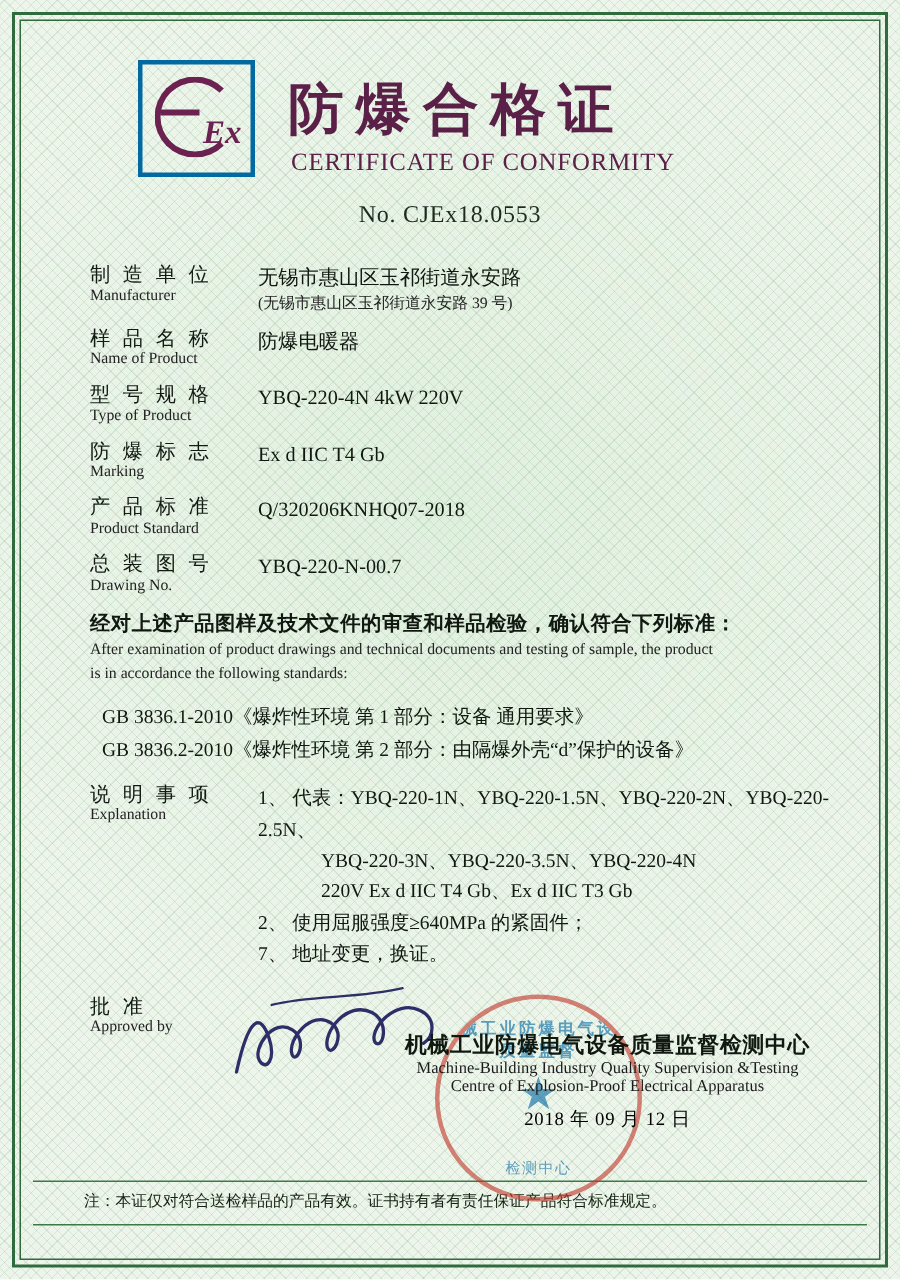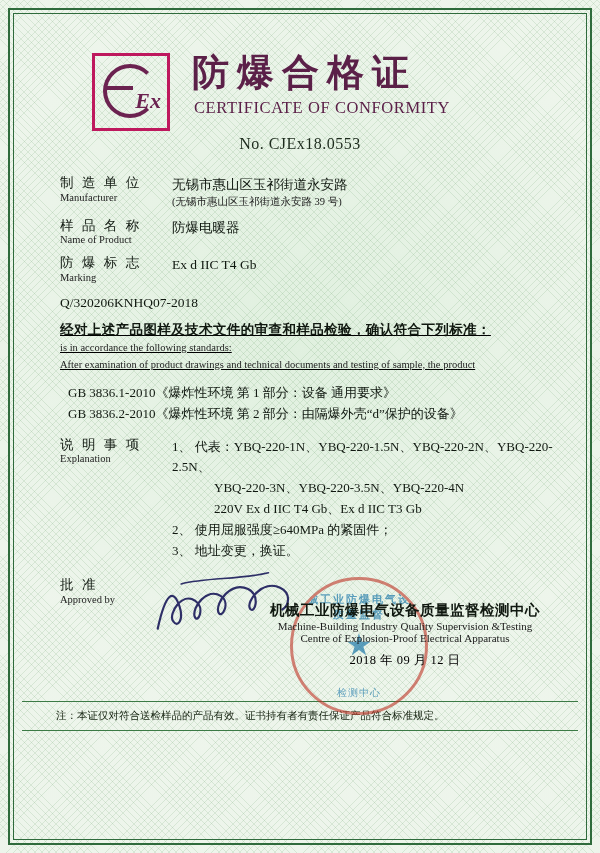--- a/index.html
+++ b/index.html
@@ -42,24 +42,24 @@
     left: 22px; top: 22px; right: 22px; bottom: 22px;
   }
   
   .header {
     position: relative;
     height: 115px;
   }
   .logo {
     position: absolute;
     left: 70px;
-    top: 31px;
+    top: 18px;
     width: 72px;
     height: 72px;
-    border: 3px solid #be185d;
+    border: 3px solid #0369a1;
     background: transparent;
   }
   .logo .ring {
     position: absolute;
     left: 8px;
     top: 8px;
     width: 46px;
     height: 46px;
     border: 4px solid #6b2250;
     border-radius: 50%;
@@ -144,21 +144,20 @@
     font-size: 10.5px;
     color: #222;
     margin-top: 1px;
   }
 
   
   .statement {
     margin-top: 10px;
     padding-left: 38px;
     padding-right: 26px;
-    text-decoration: underline;
   }
   .stmt-cn {
     font-size: 13.5px;
     font-weight: bold;
     color: #101810;
     letter-spacing: 0.4px;
   }
   .stmt-en {
     font-size: 10.5px;
     color: #222;
@@ -322,57 +321,75 @@
       </div>
 
       <div class="field-row">
         <div class="field-label">
           <div class="label-cn">样 品 名 称</div>
           <div class="label-en">Name of Product</div>
         </div>
         <div class="field-value">防爆电暖器</div>
       </div>
 
+      <div class="field-row">
+        <div class="field-label">
+          <div class="label-cn">型 号 规 格</div>
+          <div class="label-en">Type of Product</div>
+        </div>
+        <div class="field-value">YBQ-220-4N        4kW        220V</div>
+      </div>
 
       <div class="field-row">
         <div class="field-label">
           <div class="label-cn">防 爆 标 志</div>
           <div class="label-en">Marking</div>
         </div>
         <div class="field-value">Ex d IIC T4 Gb</div>
       </div>
 
       <div class="field-row">
+        <div class="field-label">
+          <div class="label-cn">产 品 标 准</div>
+          <div class="label-en">Product Standard</div>
+        </div>
         <div class="field-value">Q/320206KNHQ07-2018</div>
       </div>
 
+      <div class="field-row">
+        <div class="field-label">
+          <div class="label-cn">总 装 图 号</div>
+          <div class="label-en">Drawing No.</div>
+        </div>
+        <div class="field-value">YBQ-220-N-00.7</div>
+      </div>
     </div>
 
     <div class="statement">
       <div class="stmt-cn">经对上述产品图样及技术文件的审查和样品检验，确认符合下列标准：</div>
+      <div class="stmt-en">After examination of product drawings and technical documents and testing of sample, the product</div>
       <div class="stmt-en">is in accordance the following standards:</div>
-      <div class="stmt-en">After examination of product drawings and technical documents and testing of sample, the product</div>
     </div>
 
     <div class="standards">
       <div>GB 3836.1-2010《爆炸性环境 第 1 部分：设备 通用要求》</div>
       <div>GB 3836.2-2010《爆炸性环境 第 2 部分：由隔爆外壳“d”保护的设备》</div>
     </div>
 
     <div class="explanation">
       <div class="exp-label">
         <div class="label-cn">说 明 事 项</div>
         <div class="label-en">Explanation</div>
       </div>
       <div class="exp-body">
         <div>1、 代表：YBQ-220-1N、YBQ-220-1.5N、YBQ-220-2N、YBQ-220-2.5N、</div>
         <div class="exp-line2">YBQ-220-3N、YBQ-220-3.5N、YBQ-220-4N</div>
         <div class="exp-line2">220V    Ex d IIC T4 Gb、Ex d IIC T3 Gb</div>
         <div>2、 使用屈服强度≥640MPa 的紧固件；</div>
-        <div>3、 地址变更，换证。</div>
+        <div>7、 地址变更，换证。</div>
       </div>
     </div>
 
 
     <div class="approval">
       <div class="field-label">
         <div class="label-cn">批      准</div>
         <div class="label-en">Approved by</div>
       </div>
 

